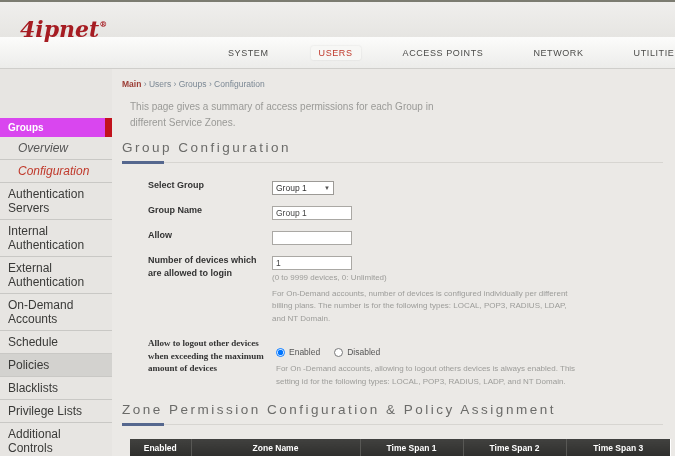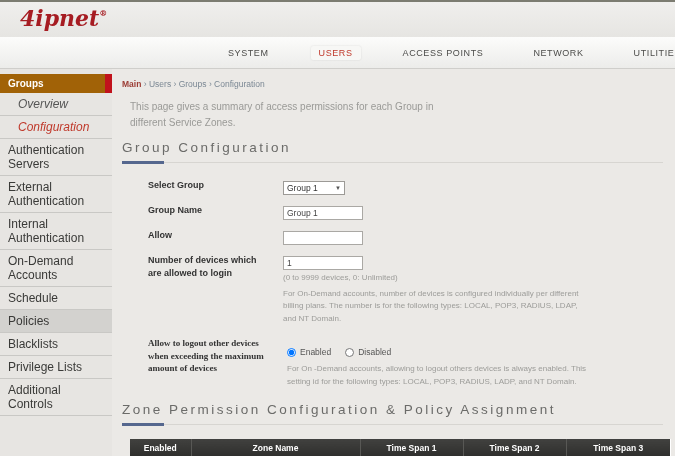--- a/index.html
+++ b/index.html
@@ -2,40 +2,40 @@
 <html><head>
 <meta charset="utf-8">
 <style>
   * { margin:0; padding:0; box-sizing:border-box; }
   html,body { width:675px; height:456px; overflow:hidden;
     font-family:"Liberation Sans", sans-serif; background:#eae8e5; }
 
   
   .top-header { height:37px; background:linear-gradient(#f0efed,#e6e5e2);
     border-top:2px solid #7c7c71; position:relative; }
-  .logo { position:absolute; left:20px; top:3px;
+  .logo { position:absolute; left:20px; top:14px;
     font-family:"DejaVu Serif", serif; font-style:italic; font-weight:bold;
     font-size:22px; color:#a61c22; letter-spacing:0px; }
   .logo sup { font-size:8px; font-style:normal; vertical-align:10px; }
 
   
   .nav-bar { height:32px; background:linear-gradient(#fcfcfb,#ececea);
     border-bottom:1px solid #cfcecb; display:flex; justify-content:flex-end;
     align-items:center; gap:34px; padding-right:0; }
   .nav-item { font-size:9px; letter-spacing:0.6px; color:#4c4c4a;
     cursor:pointer; white-space:nowrap; padding:2px 8px; }
   .nav-item.active { color:#c0392b; background:#f7f7f5; border-radius:2px;
     box-shadow:0 0 2px rgba(0,0,0,0.12); }
   .nav-item:last-child { margin-right:-14px; }
 
   
   .page-body { display:flex; height:399px; }
   .sidebar { width:112px; flex:none; padding-top:5px; background:#e7e5e2; }
-  .sb-header { position:relative; background:#a16207; color:#fff;
-    font-size:10px; font-weight:bold; padding:4px 8px; }
+  .sb-header { position:relative; background:#d946ef; color:#fff;
+    font-size:10px; font-weight:bold; padding:4px 8px;margin-top:44px; }
   .sb-header .red-accent { position:absolute; right:0; top:0; bottom:0;
     width:7px; background:#c1121c; }
   .sb-item { font-size:12px; color:#3a3a38; padding:4px 8px;
     border-bottom:1px solid #c9c8c5; cursor:pointer; background:#e7e5e2; }
   .sb-item.sub { font-style:italic; padding-left:18px; color:#555; }
   .sb-item.active { color:#c0392b; }
   .sb-item.highlight { background:#d3d2cf; }
 
   .main { flex:1; padding:8px 12px 0 10px; background:#ebe9e6; overflow:hidden; }
 
@@ -47,21 +47,21 @@
   .section-title { font-size:13.5px; font-weight:normal; color:#6b6b69;
     letter-spacing:2.5px; margin:10px 0 0 0; }
   .rule { position:relative; height:5px; margin:5px 0 0 0; }
   .rule::before { content:""; position:absolute; left:0; right:0; top:2px;
     height:1px; background:#d7d5d1; }
   .rule .bar { position:absolute; left:0; top:1px; width:42px; height:3px;
     background:#55678e; }
 
   
   .form { margin:12px 0 0 26px; }
-  .f-row { display:flex; margin-bottom:7px;gap:11px; }
+  .f-row { display:flex; margin-bottom:7px; }
   .f-label { width:120px; flex:none; font-size:9px; font-weight:bold;
     color:#333; line-height:1.4; padding-top:2px; }
   .f-ctrl { padding-left:4px; }
   .tinput { width:80px; height:14px; border:1px solid #aaa8a4; background:#fff;
     font-size:8.5px; color:#444; padding:0 3px;
     font-family:"Liberation Sans", sans-serif; }
   .sel { display:inline-flex; align-items:center; justify-content:space-between;
     border:1px solid #9c9a96; background:#fff; height:14px; min-width:62px;
     padding:0 3px; font-size:8.5px; color:#333; cursor:pointer; }
   .sel .arrow { font-size:6px; color:#555; margin-left:6px; }
@@ -108,22 +108,22 @@
 
   <div class="sidebar">
     <div class="sb-header">
       <span>Groups</span>
       <span class="red-accent"></span>
     </div>
     <div id="sb-items">
         <div class="sb-item sub">Overview</div>
         <div class="sb-item sub active">Configuration</div>
         <div class="sb-item">Authentication Servers</div>
+        <div class="sb-item">Internal Authentication</div>
         <div class="sb-item">External Authentication</div>
-        <div class="sb-item">Internal Authentication</div>
         <div class="sb-item">On-Demand Accounts</div>
         <div class="sb-item">Schedule</div>
         <div class="sb-item highlight">Policies</div>
         <div class="sb-item">Blacklists</div>
         <div class="sb-item">Privilege Lists</div>
         <div class="sb-item">Additional Controls</div>
       </div>
   </div>
 
   <div class="main">

